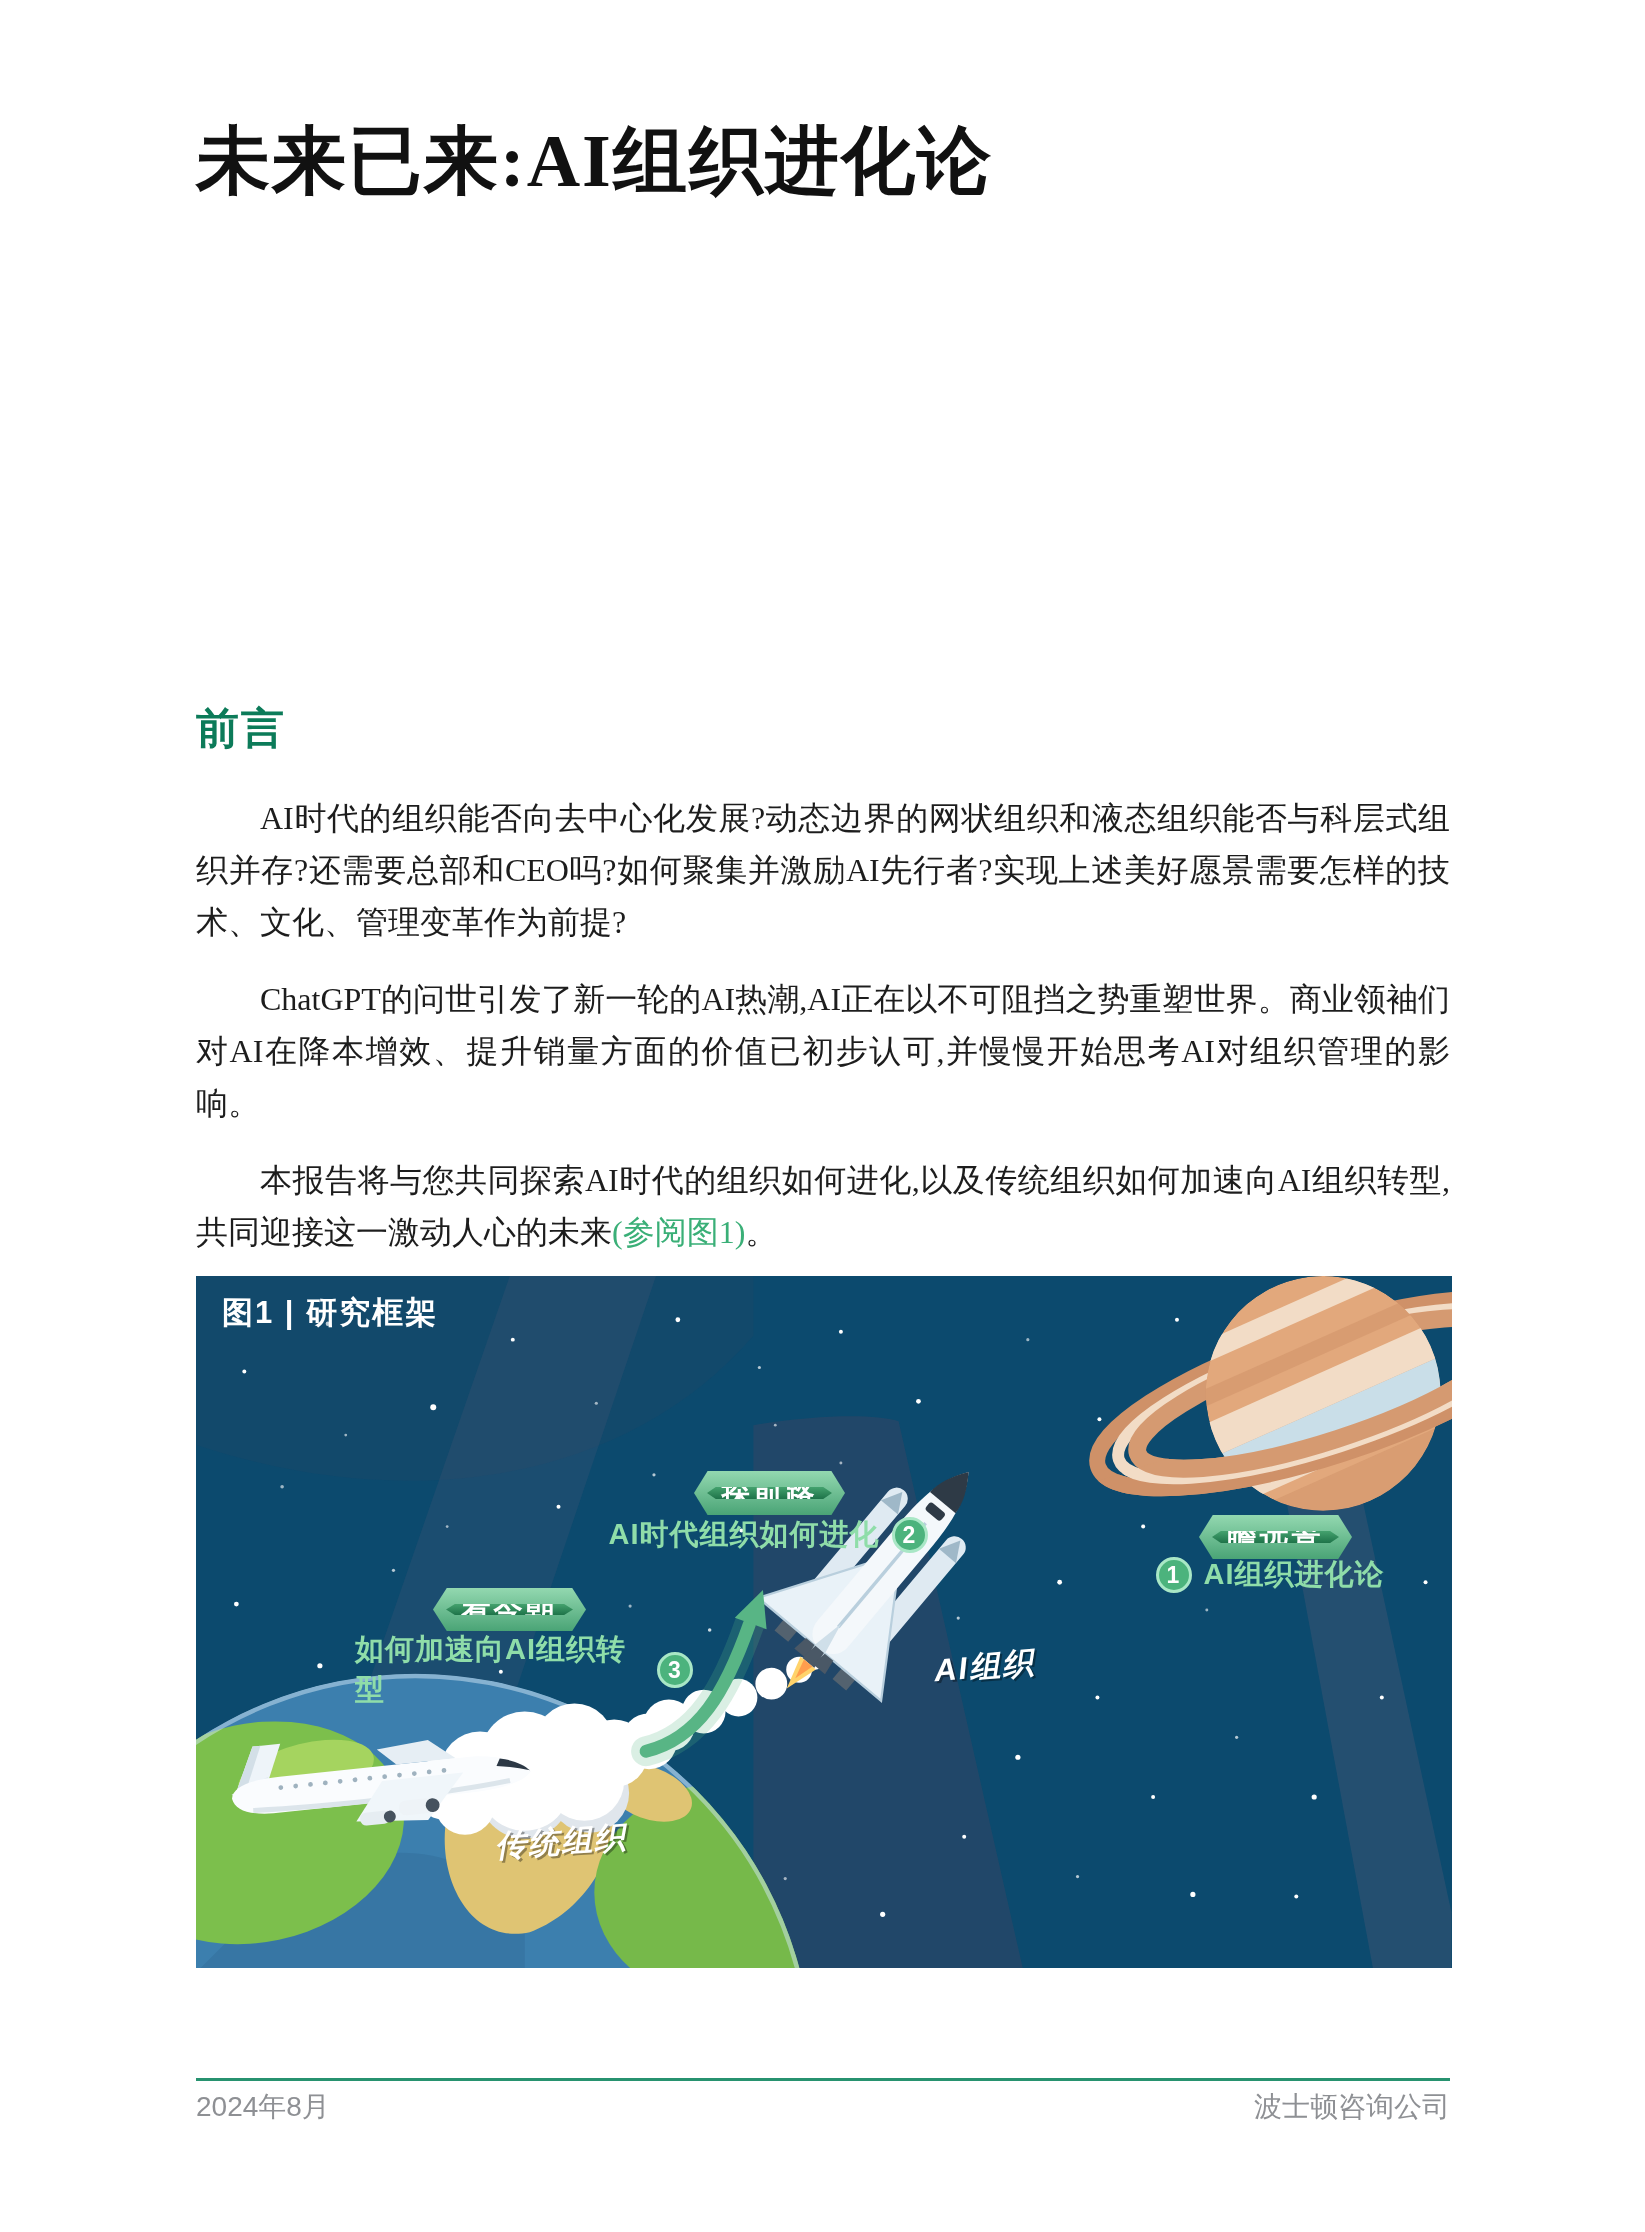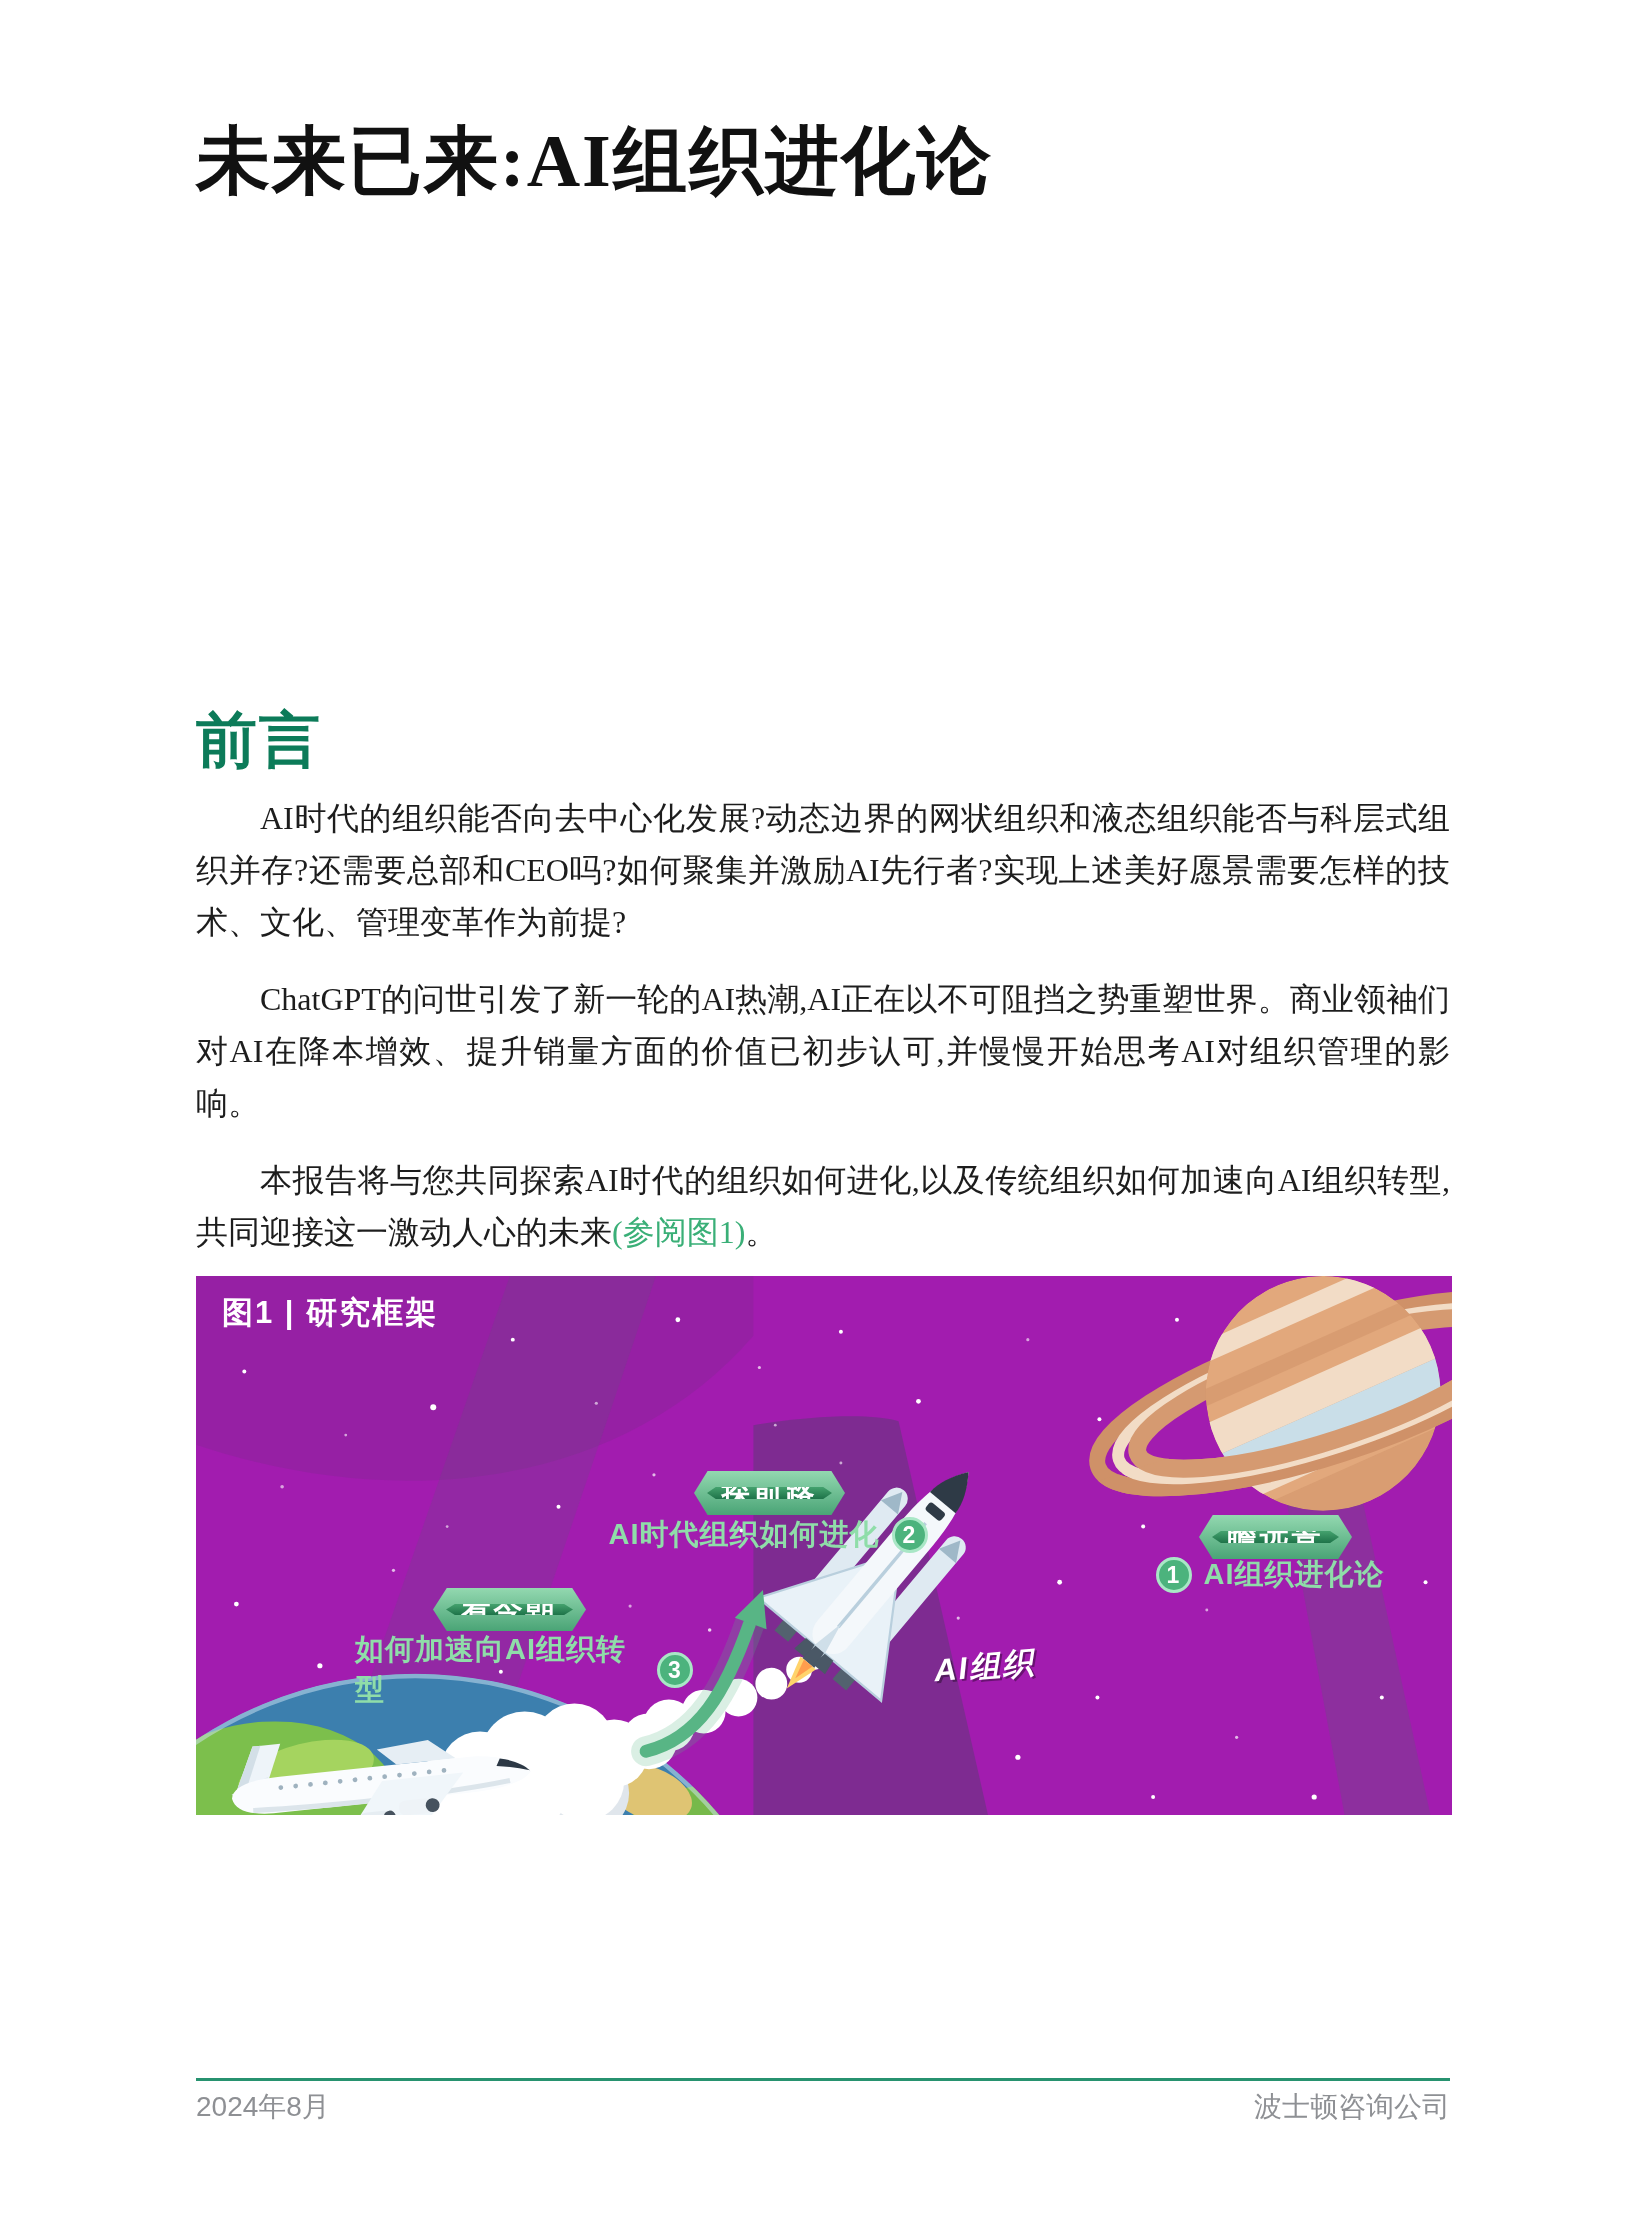--- a/index.html
+++ b/index.html
@@ -3,29 +3,29 @@
 <meta charset="utf-8">
 <style>
   html,body{margin:0;padding:0;background:#ffffff;}
   .page{position:relative;width:1646px;height:2233px;background:#ffffff;overflow:hidden;
         font-family:"Liberation Serif","DejaVu Serif",serif;border-radius:9px;}
 
   .page-title{position:absolute;left:196px;top:117px;margin:0;width:1254px;
               font-size:74px;font-weight:700;color:#111111;letter-spacing:2px;line-height:1.2;}
 
   .preface-heading{position:absolute;left:196px;top:700px;margin:0;
-                   font-size:61px;font-weight:700;color:#0c7b59;letter-spacing:2px;}
+                   font-size:43px;font-weight:700;color:#0c7b59;letter-spacing:2px;}
 
   .body-text{position:absolute;left:196px;top:792px;width:1254px;}
   .body-text p{margin:0 0 25px 0;font-size:32px;line-height:52px;color:#1d1d1d;
                text-align:justify;text-indent:2em;}
   .figref{color:#3aaf77;text-decoration:none;cursor:pointer;}
 
-  .fig{position:absolute;left:196px;top:1276px;width:1256px;height:539px;margin:0;
-       background:#a21caf;overflow:hidden;}
+  .fig{position:absolute;left:196px;top:1276px;width:1256px;height:692px;margin:0;
+       background:#0c4a6e;overflow:hidden;}
   .fig svg{position:absolute;left:0;top:0;}
 
   .fig-title{position:absolute;left:26px;top:16px;color:#ffffff;
              font:700 31px "Liberation Sans","DejaVu Sans",sans-serif;letter-spacing:2px;}
 
   .badge-outer{position:absolute;display:flex;align-items:stretch;
                clip-path:polygon(0 50%,9% 0,91% 0,100% 50%,91% 100%,9% 100%);
                background:linear-gradient(180deg,#93d8b0,#4aa476);}
   .badge-inner{flex:1;margin:16px 13px;display:flex;align-items:center;justify-content:center;
                clip-path:polygon(0 50%,7% 0,93% 0,100% 50%,93% 100%,7% 100%);

